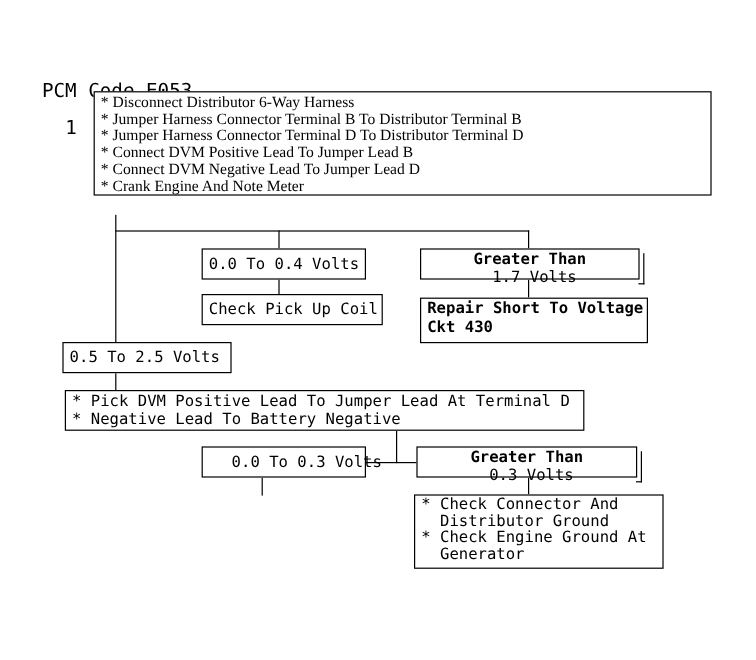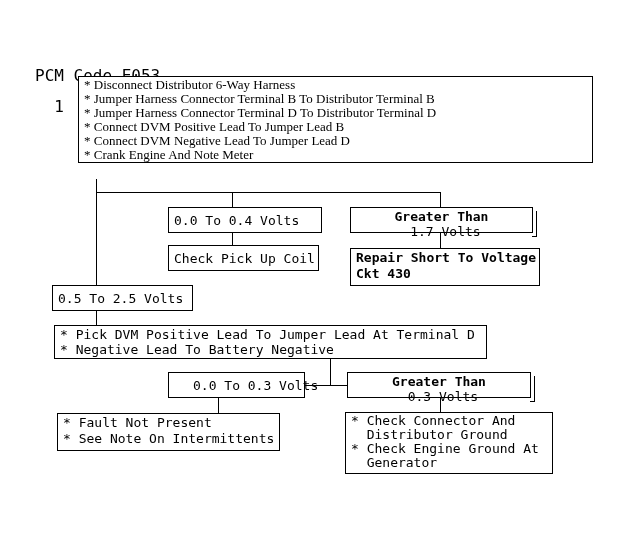--- a/index.html
+++ b/index.html
@@ -57,21 +57,21 @@
   <div class="line" style="left:232px;top:192px;width:1px;height:15px;"></div>
   <div class="line" style="left:440px;top:192px;width:1px;height:15px;"></div>
   <div class="line" style="left:232px;top:233px;width:1px;height:12px;"></div>
   <div class="line" style="left:440px;top:233px;width:1px;height:15px;"></div>
   <div class="line" style="left:96px;top:311px;width:1px;height:14px;"></div>
   <div class="line" style="left:330px;top:359px;width:1px;height:27px;"></div>
   <div class="line" style="left:303px;top:385px;width:45px;height:1px;"></div>
   <div class="line" style="left:218px;top:398px;width:1px;height:15px;"></div>
   <div class="line" style="left:440px;top:398px;width:1px;height:14px;"></div>
 
-  <div class="fbox single" style="left:168px;top:207px;width:154px;height:26px;">
+  <div class="fbox single" style="left:168px;top:207px;width:137px;height:26px;">
     <span>0.0 To 0.4 Volts</span>
   </div>
 
   <div class="fbox single shadowed" style="left:350px;top:207px;width:183px;height:26px;">
     <span class="bold">Greater Than</span><span> 1.7 Volts</span>
     <span class="shadow"></span>
   </div>
 
   <div class="fbox single" style="left:168px;top:245px;width:151px;height:26px;">
     <span>Check Pick Up Coil</span>
@@ -89,21 +89,19 @@
 
   <div class="fbox single" style="left:168px;top:372px;width:137px;height:26px;padding-left:24px;">
     <span>0.0 To 0.3 Volts</span>
   </div>
 
   <div class="fbox single shadowed" style="left:347px;top:372px;width:184px;height:26px;">
     <span class="bold">Greater Than</span><span> 0.3 Volts</span>
     <span class="shadow"></span>
   </div>
 
-  <div class="fbox" style="left:57px;top:413px;width:223px;height:38px;line-height:16px;">* Fault Not Present
-* See Note On Intermittents</div>
 
   <div class="fbox tall" style="left:345px;top:412px;width:208px;height:62px;">* Check Connector And
   Distributor Ground
 * Check Engine Ground At
   Generator</div>
 
 </div>
 
 </body></html>

